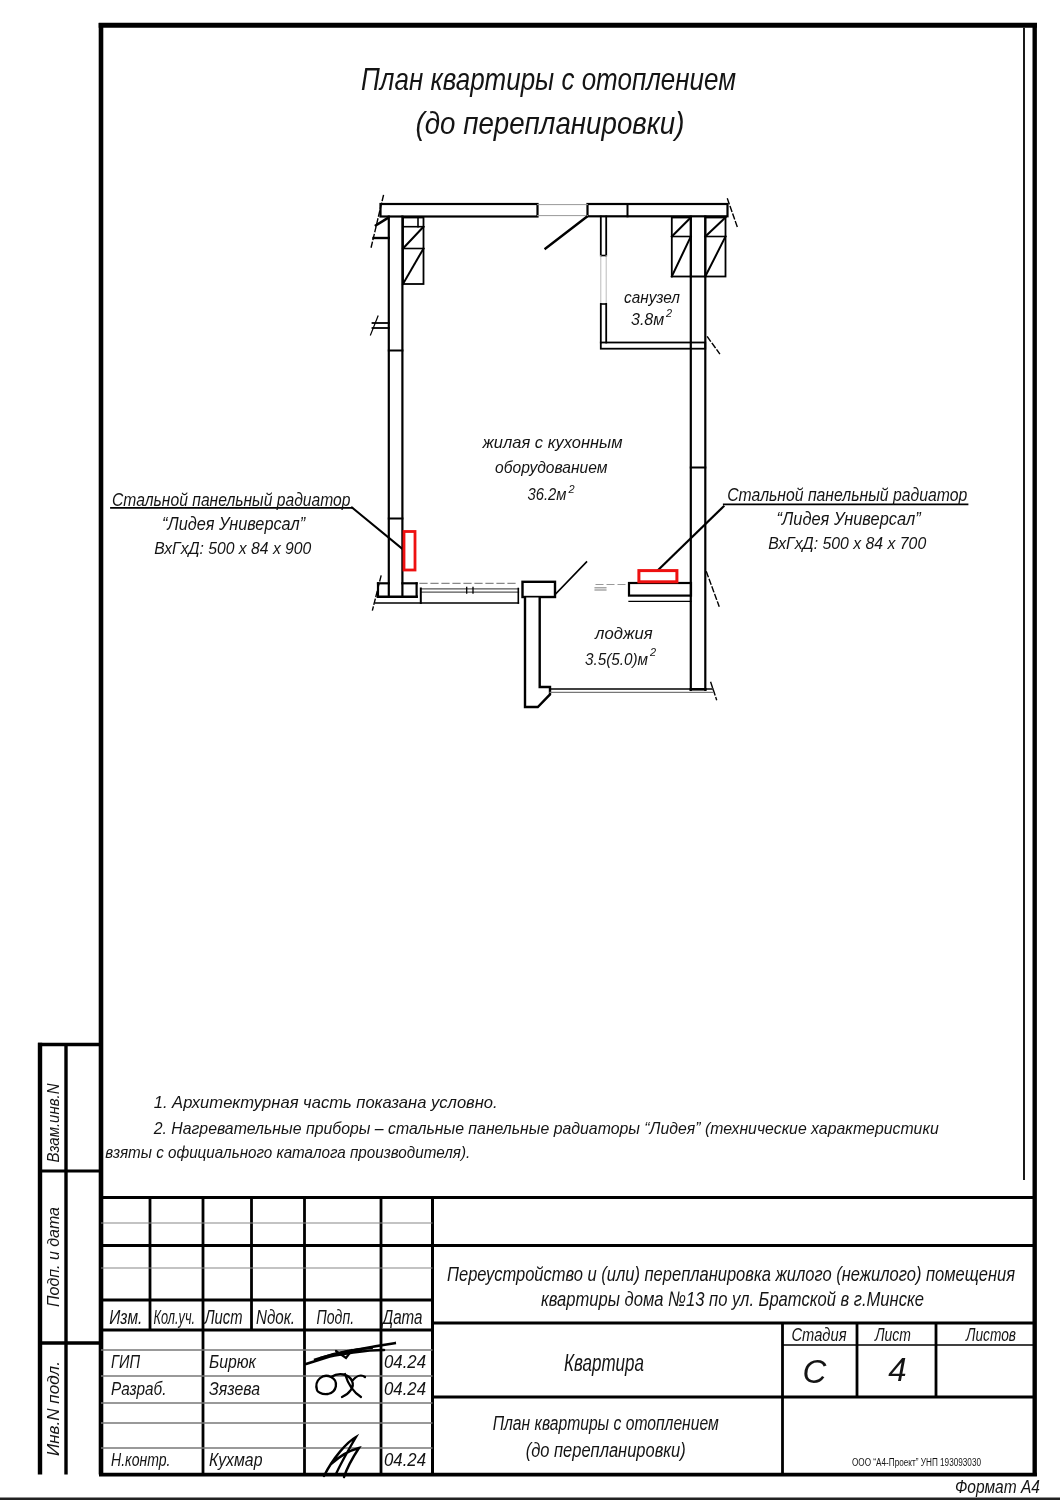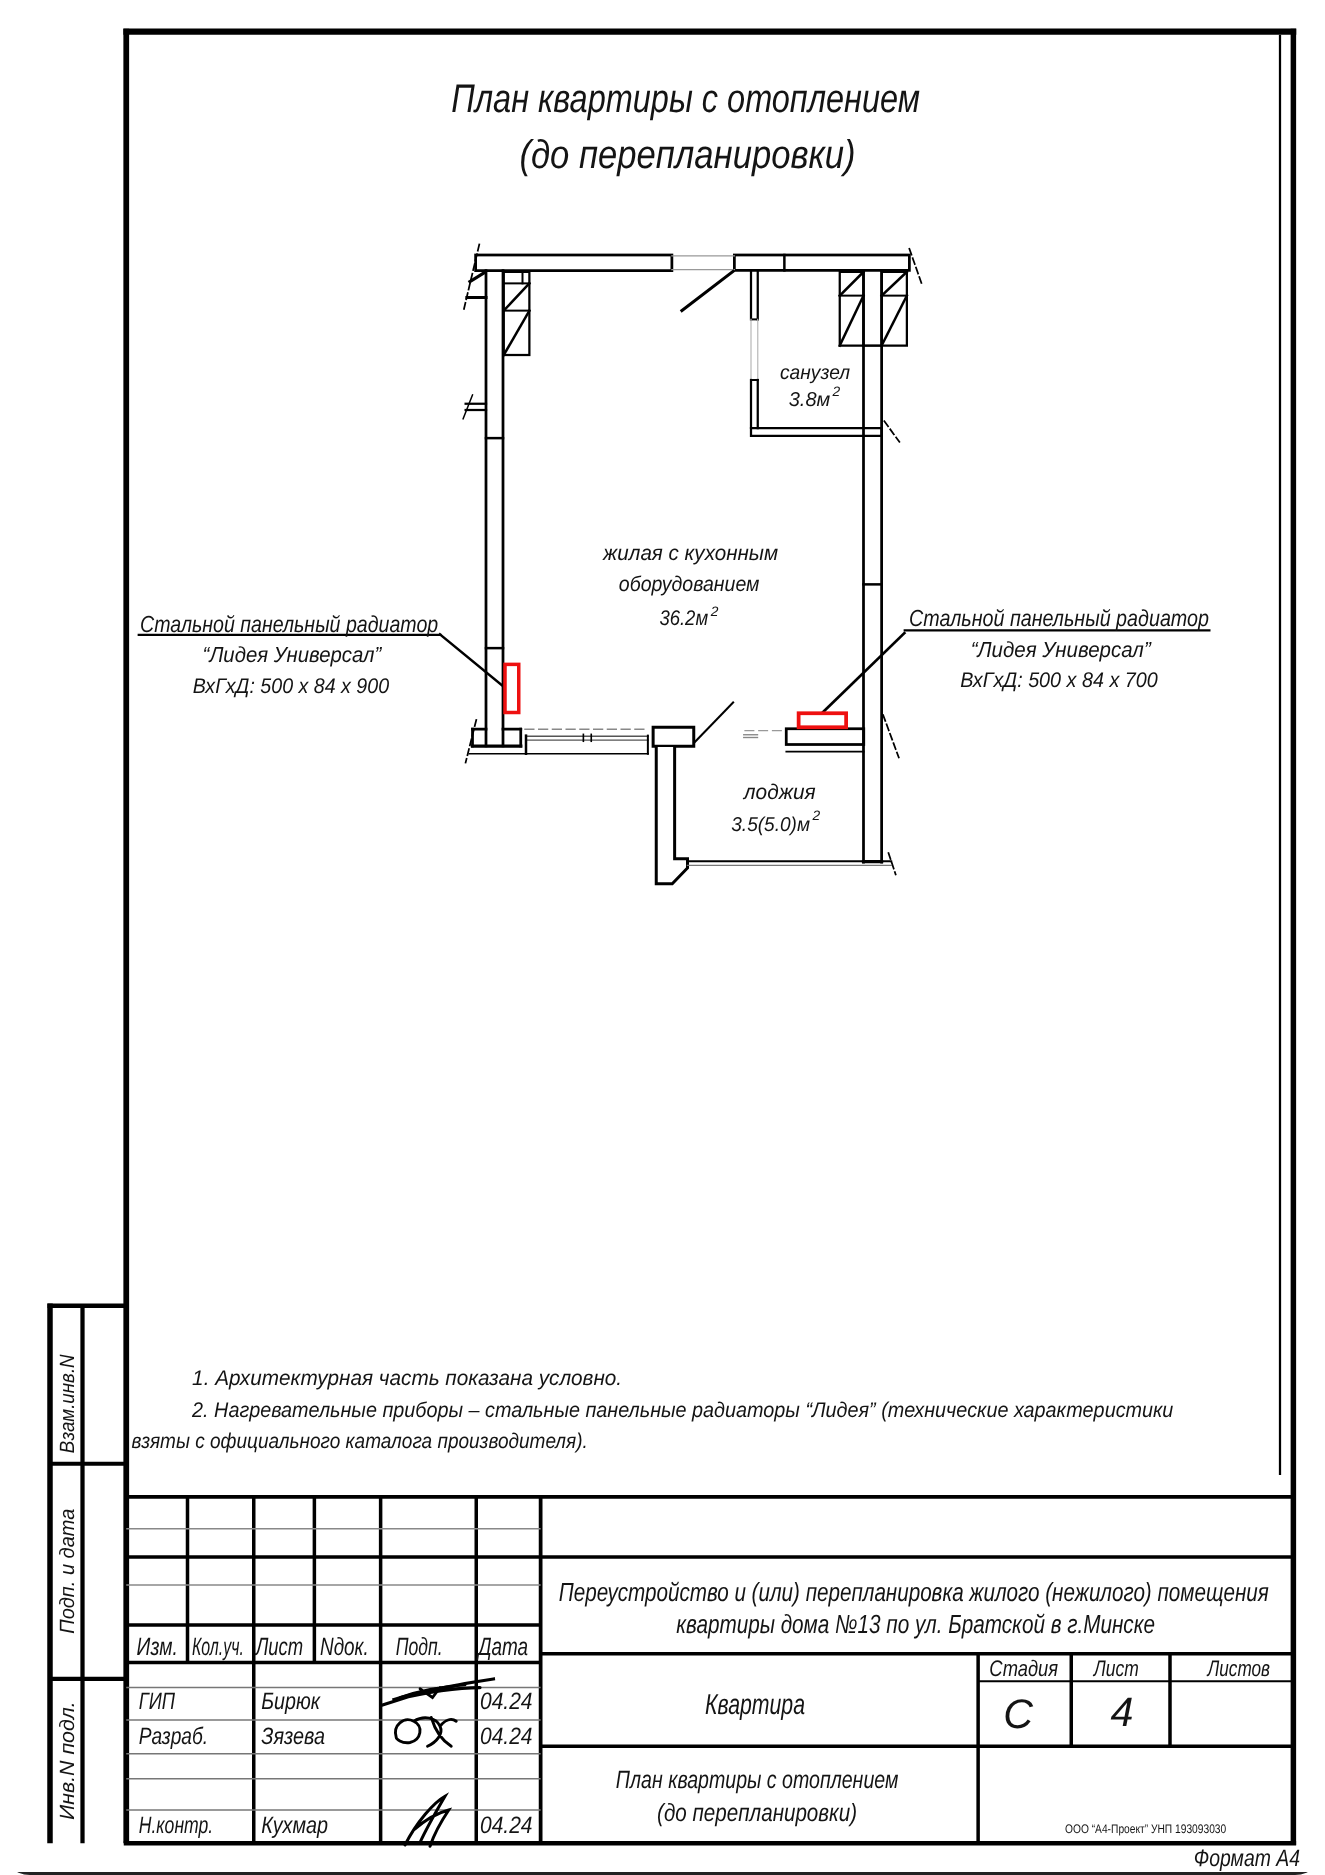--- a/index.html
+++ b/index.html
@@ -1,16 +1,16 @@
 <!DOCTYPE html>
 <html><head>
 <meta charset="utf-8">
 <style>
   html,body{margin:0;padding:0;background:#fff;}
-  #page{position:relative;width:1060px;height:1500px;background:#fff;overflow:hidden;border-radius:24px;}
+  #page{position:relative;width:1060px;height:1500px;background:#fff;overflow:hidden;}
   svg{position:absolute;left:0;top:0;}
   text{font-family:"Liberation Sans",sans-serif;font-style:italic;fill:#141414;}
   .sm{font-style:normal;}
 </style>
 </head>
 <body>
 <div id="page">
 <svg width="1060" height="1500" viewBox="0 0 1060 1500">
 
 <g stroke="#000" fill="none">

